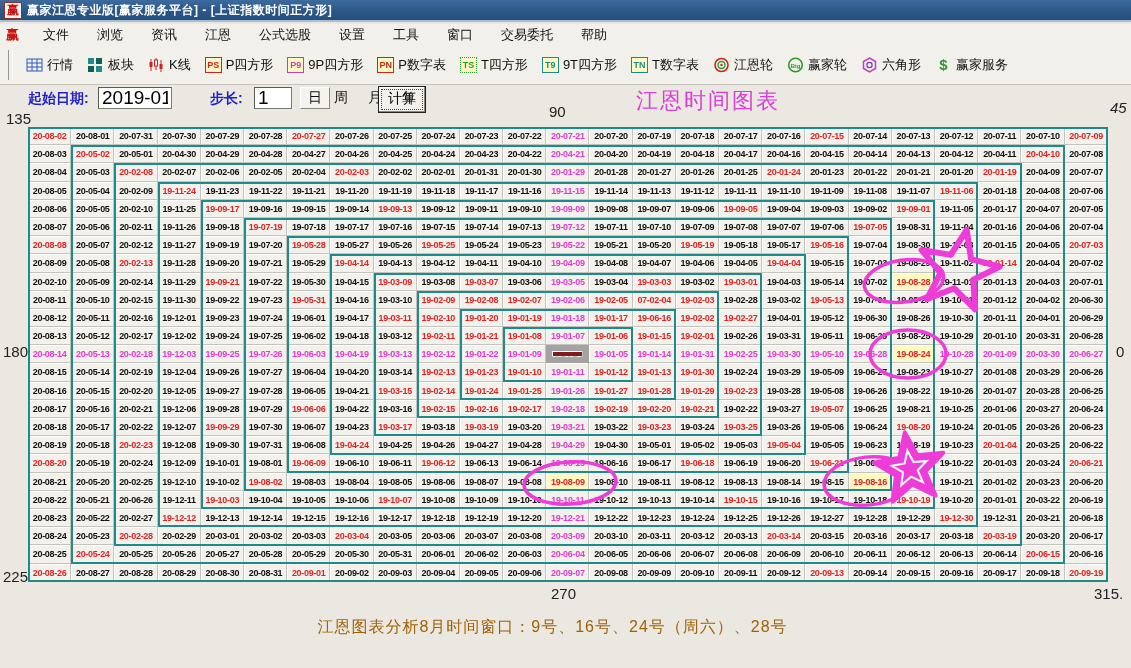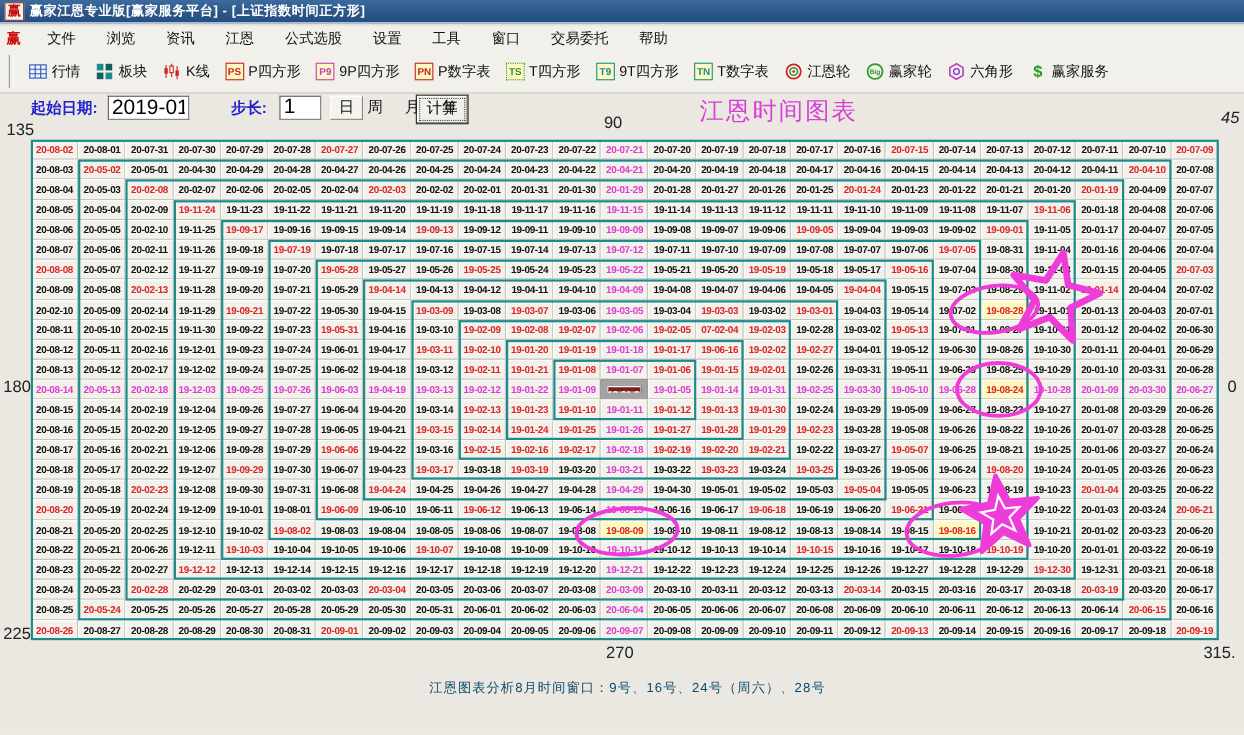--- a/index.html
+++ b/index.html
@@ -62,21 +62,21 @@
   .ring{position:absolute;border:2px solid #1d8b8b;box-sizing:border-box;pointer-events:none;}
 
   
   .watermark{position:absolute;pointer-events:none;white-space:nowrap;font-weight:bold;}
 
   
   #overlay{position:absolute;left:0;top:0;width:1131px;height:668px;pointer-events:none;}
 
   
   #footer{position:absolute;left:0;top:617px;width:1105px;text-align:center;
-    font-size:12px;color:#0c4a6e;letter-spacing:1px;padding-left:18px;}
+    font-size:16px;color:#a16207;letter-spacing:1px;}
 </style>
 </head>
 <body>
 
 <div id="stage">
 
   <div id="titlebar">
     <span class="appico">赢</span>
     <span class="ttl">赢家江恩专业版[赢家服务平台] - [上证指数时间正方形]</span>
   </div>

